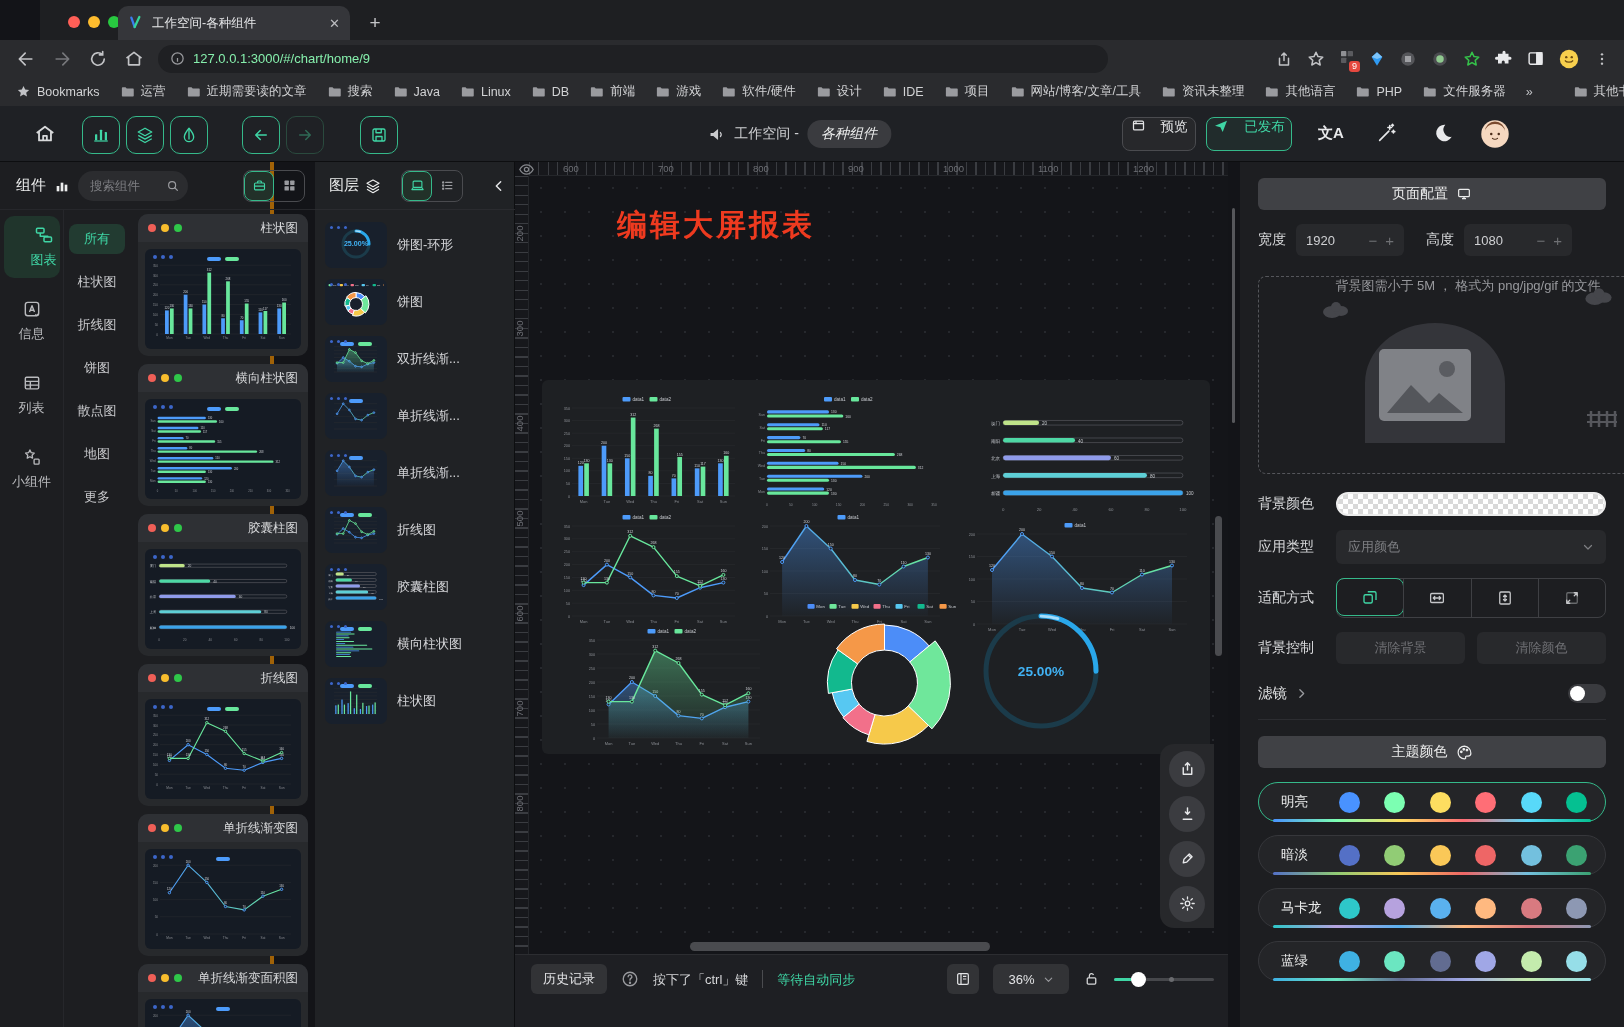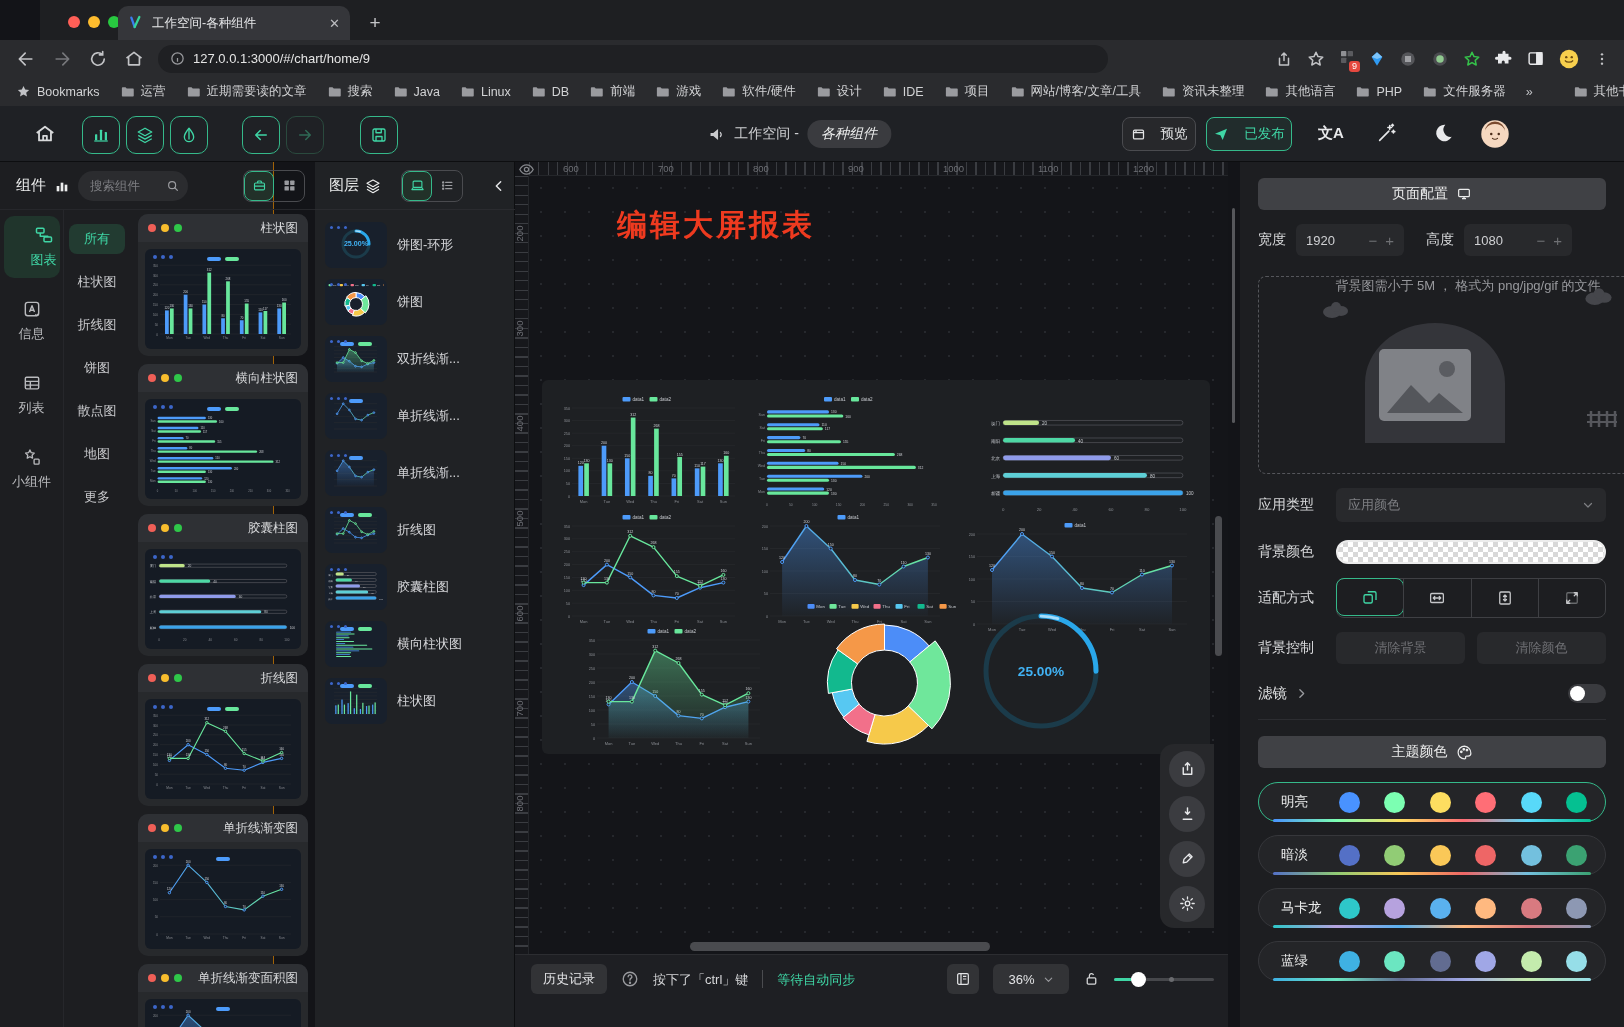--- a/index.html
+++ b/index.html
@@ -11,42 +11,42 @@
   .ic svg { width:100%; height:100%; display:block; }
   .row { display:flex; align-items:center; }
 
   
   #tabstrip { left:0; top:0; width:1624px; height:40px; background:#1e1f22;margin-left:40px; }
   .tl-dot { width:12px; height:12px; border-radius:50%; }
   #tab { position:absolute; left:78px; top:6px; width:232px; height:34px; background:#35363a; border-radius:10px 10px 0 0; display:flex; align-items:center; padding:0 10px; gap:8px; color:#e6e7e9; }
   #tab-plus { position:absolute; left:322px; top:10px; width:26px; height:26px; color:#c4c5c8; font-size:19px; display:flex;align-items:center;justify-content:center; border-radius:50%; }
   #toolbar-row { left:0; top:40px; width:1624px; height:37px; background:#2a2b2e; display:flex; align-items:center; }
   .nav-ic { width:20px; height:20px; color:#c2c3c6; margin-left:16px; }
-  #omnibox { margin-left:14px; width:950px; height:28px; background:#1f2023; border-radius:14px; display:flex; align-items:center; padding:0 12px; gap:8px; color:#e5e5e5; }
+  #omnibox { margin-left:14px; width:950px; height:28px; background:#1f2023; border-radius:14px; display:flex; align-items:center; padding:0 12px; gap:8px; color:#86efac; }
   #chrome-right { margin-left:auto; display:flex; align-items:center; gap:14px; padding-right:14px; }
   #bookmarks-row { left:0; top:77px; width:1624px; height:29px; background:#2a2b2e; display:flex; align-items:center; gap:20px; padding:0 16px; color:#d2d3d5; font-size:12.5px; white-space:nowrap; overflow:hidden; }
   .bm { display:flex; align-items:center; gap:6px; }
   .bm .ic { width:15px; height:15px; color:#9a9b9f; }
   .ext-badge { position:relative; }
   .badge9 { position:absolute; right:-5px; bottom:-4px; background:#e5483f; color:#fff; font-size:9px; padding:0 3px; border-radius:3px; line-height:11px; }
 
   
   #app-toolbar { left:0; top:106px; width:1624px; height:56px; background:#1f2125; border-bottom:1px solid #0d0e10; }
   .tbtn { position:absolute; top:10px; width:38px; height:38px; border:1px solid #35b98a; border-radius:10px; color:#3fd6a5; display:flex; align-items:center; justify-content:center; background:transparent; }
   .tbtn.dim { border-color:#2a4a3e; color:#2f6a55; }
   .tb-ic { width:18px; height:18px; }
   #wk-center { left:50%; top:0; height:56px; transform:translateX(-57%); display:flex; align-items:center; gap:8px; color:#cfd0d3; font-size:14px; }
   #wk-pill { background:#3a3b3f; border-radius:14px; padding:5px 14px; color:#eceded;font-style:italic; }
-  .hbtn { position:absolute; top:11px; height:34px; border-radius:8px; display:flex; align-items:center; justify-content:center; gap:15px; font-size:13.5px; }
+  .hbtn { position:absolute; top:11px; height:34px; border-radius:8px; display:flex; align-items:flex-start; justify-content:center; gap:15px; font-size:13.5px; }
   #btn-preview { left:1122px; width:74px; border:1px solid #4a4b4f; color:#e3e4e6; background:#27282b; }
   #btn-publish { left:1206px; width:86px; border:1px solid #35b98a; color:#3fd6a5; background:rgba(63,214,165,.06); }
   .toolbar-mini { position:absolute; top:16px; width:22px; height:22px; color:#e8e9eb; }
 
   
-  #left-panel { left:0; top:162px; width:274px; height:865px; background:#1d1e21; border-right:1px solid #a16207; }
+  #left-panel { left:0; top:162px; width:274px; height:865px; background:#1d1e21; border-right:4px solid #a16207; }
   #lp-head { position:absolute; left:0; top:0; width:315px; height:48px; display:flex; align-items:center; padding:0 10px 0 16px; gap:8px; border-bottom:1px solid #26272b; }
   #search-box { width:110px; height:30px; background:#2b2c2f; border-radius:15px; display:flex; align-items:center; padding:0 8px 0 12px; gap:4px; }
   #search-box input { flex:1; min-width:0; background:transparent; border:none; outline:none; color:#bef264; font-size:12.5px; }
   #search-box input::placeholder { color:#7d7e82; }
   #view-toggle { margin-left:auto; display:flex; border:1px solid #4a4b4f; border-radius:8px; overflow:hidden; }
   .vt-cell { width:30px; height:30px; display:flex; align-items:center; justify-content:center; color:#9a9b9f; }
   .vt-cell.on { border:1px solid #35b98a; border-radius:8px; color:#3fd6a5; background:#223129; }
   #lp-nav { position:absolute; left:0; top:48px; width:64px; bottom:0; border-right:1px solid #26272b; display:flex; flex-direction:column; align-items:center; padding-top:6px; gap:12px; }
   .nav-item { width:56px; padding:9px 0; display:flex; flex-direction:column; align-items:center; gap:6px; color:#b9babd; border-radius:10px; font-size:13px; }
   .nav-item.on { background:#20352c; color:#3fd6a5;padding-left:24px; }
@@ -1901,34 +1901,34 @@
           </svg>
         </span>
       <span class="ic abs" style="right:58px;bottom:44px;width:34px;height:20px;color:#56575c">
           <svg viewBox="0 0 34 20">
             <path d="M2 6h30M2 13h30" stroke="currentColor" stroke-width="2"></path>
             <path d="M6 2v16M14 2v16M22 2v16M30 2v16" stroke="currentColor" stroke-width="2.5"></path>
           </svg>
         </span>
       <span id="upload-hint">背景图需小于 5M ， 格式为 png/jpg/gif 的文件</span>
     </div>
+    <div class="prow" style="margin-top:18px">
+      <span class="plabel">背景颜色</span>
+      <span id="bg-color-bar"></span>
+    </div>
     <div class="prow">
       <span class="plabel">应用类型</span>
       <span class="pselect">
         <span>应用颜色</span>
         <span class="ic" style="width:12px;height:12px;margin-left:auto;color:#7e7f83">
             <svg viewBox="0 0 24 24" fill="none" stroke="currentColor" stroke-width="2.4" stroke-linecap="round" stroke-linejoin="round">
               <path d="M5 9l7 7 7-7"></path>
             </svg>
           </span>
       </span>
-    </div>
-    <div class="prow" style="margin-top:18px">
-      <span class="plabel">背景颜色</span>
-      <span id="bg-color-bar"></span>
     </div>
     <div class="prow">
       <span class="plabel">适配方式</span>
       <span id="fit-group">
         <span class="fit-cell on">
             <span class="ic">
               <svg viewBox="0 0 24 24" fill="none" stroke="currentColor" stroke-width="1.8" stroke-linejoin="round">
                 <rect x="4" y="9" width="11" height="11" rx="2"></rect>
                 <path d="M9 5h9a2 2 0 0 1 2 2v9"></path>
               </svg>

